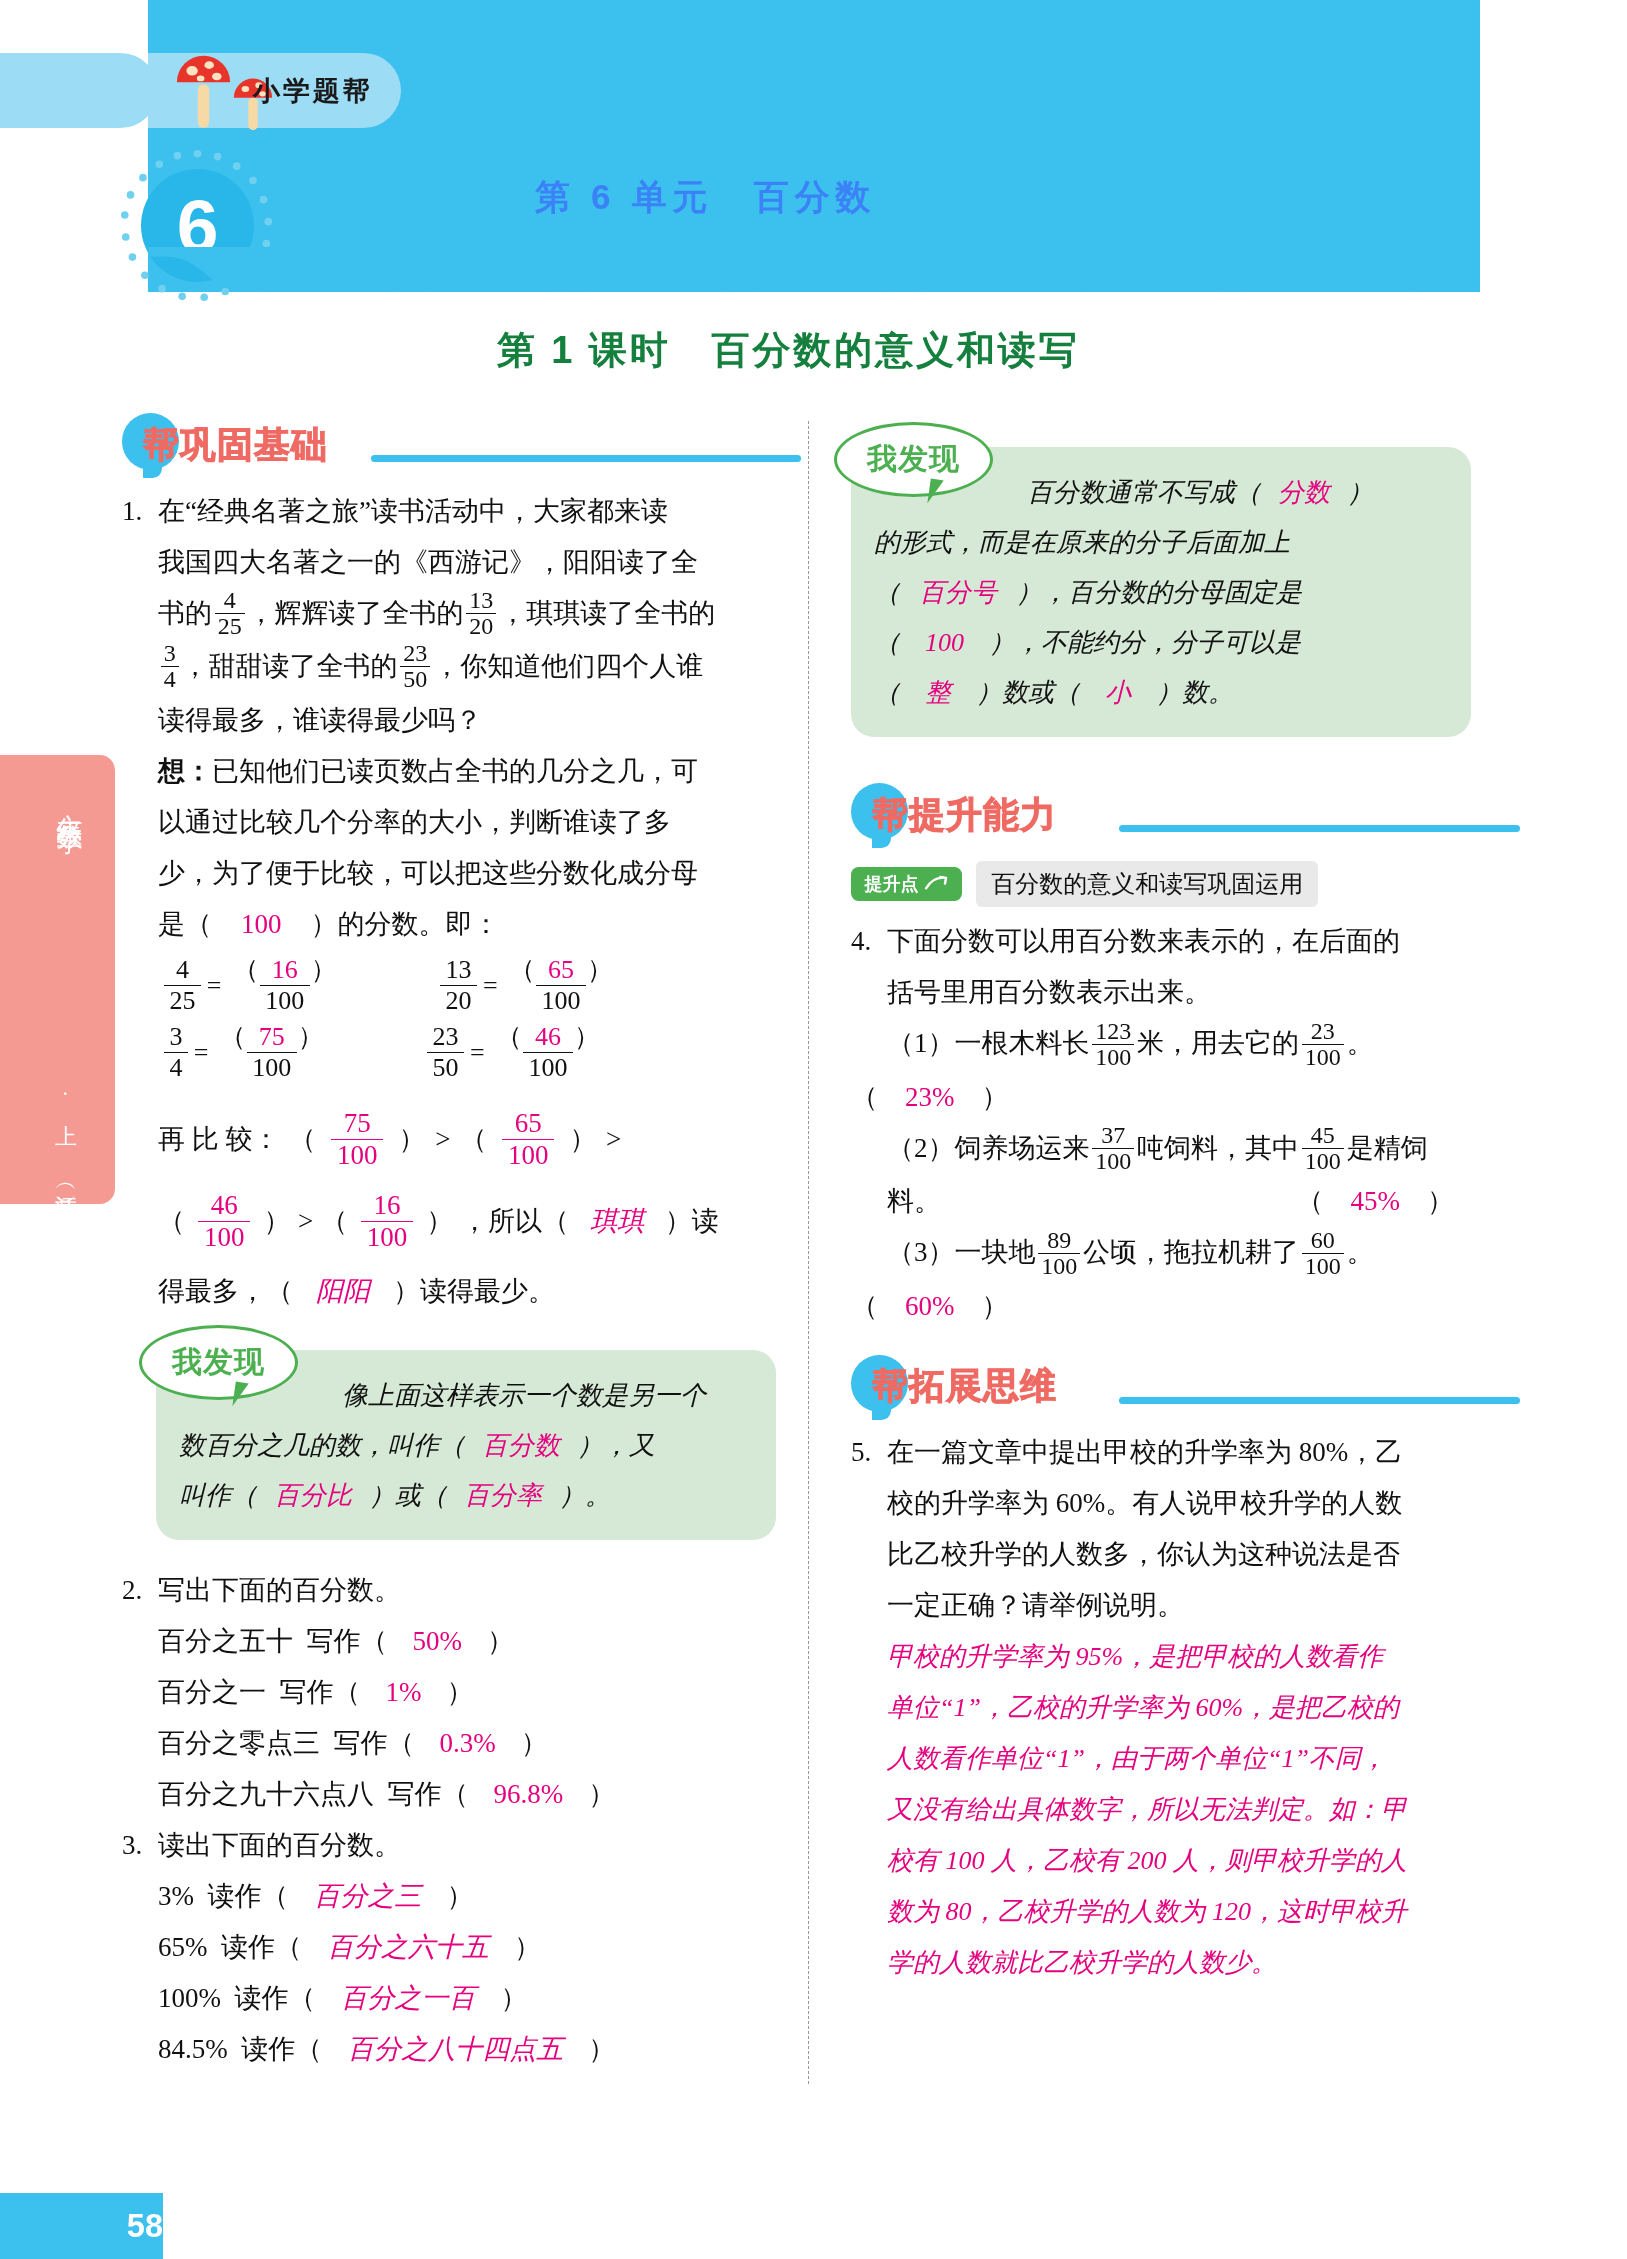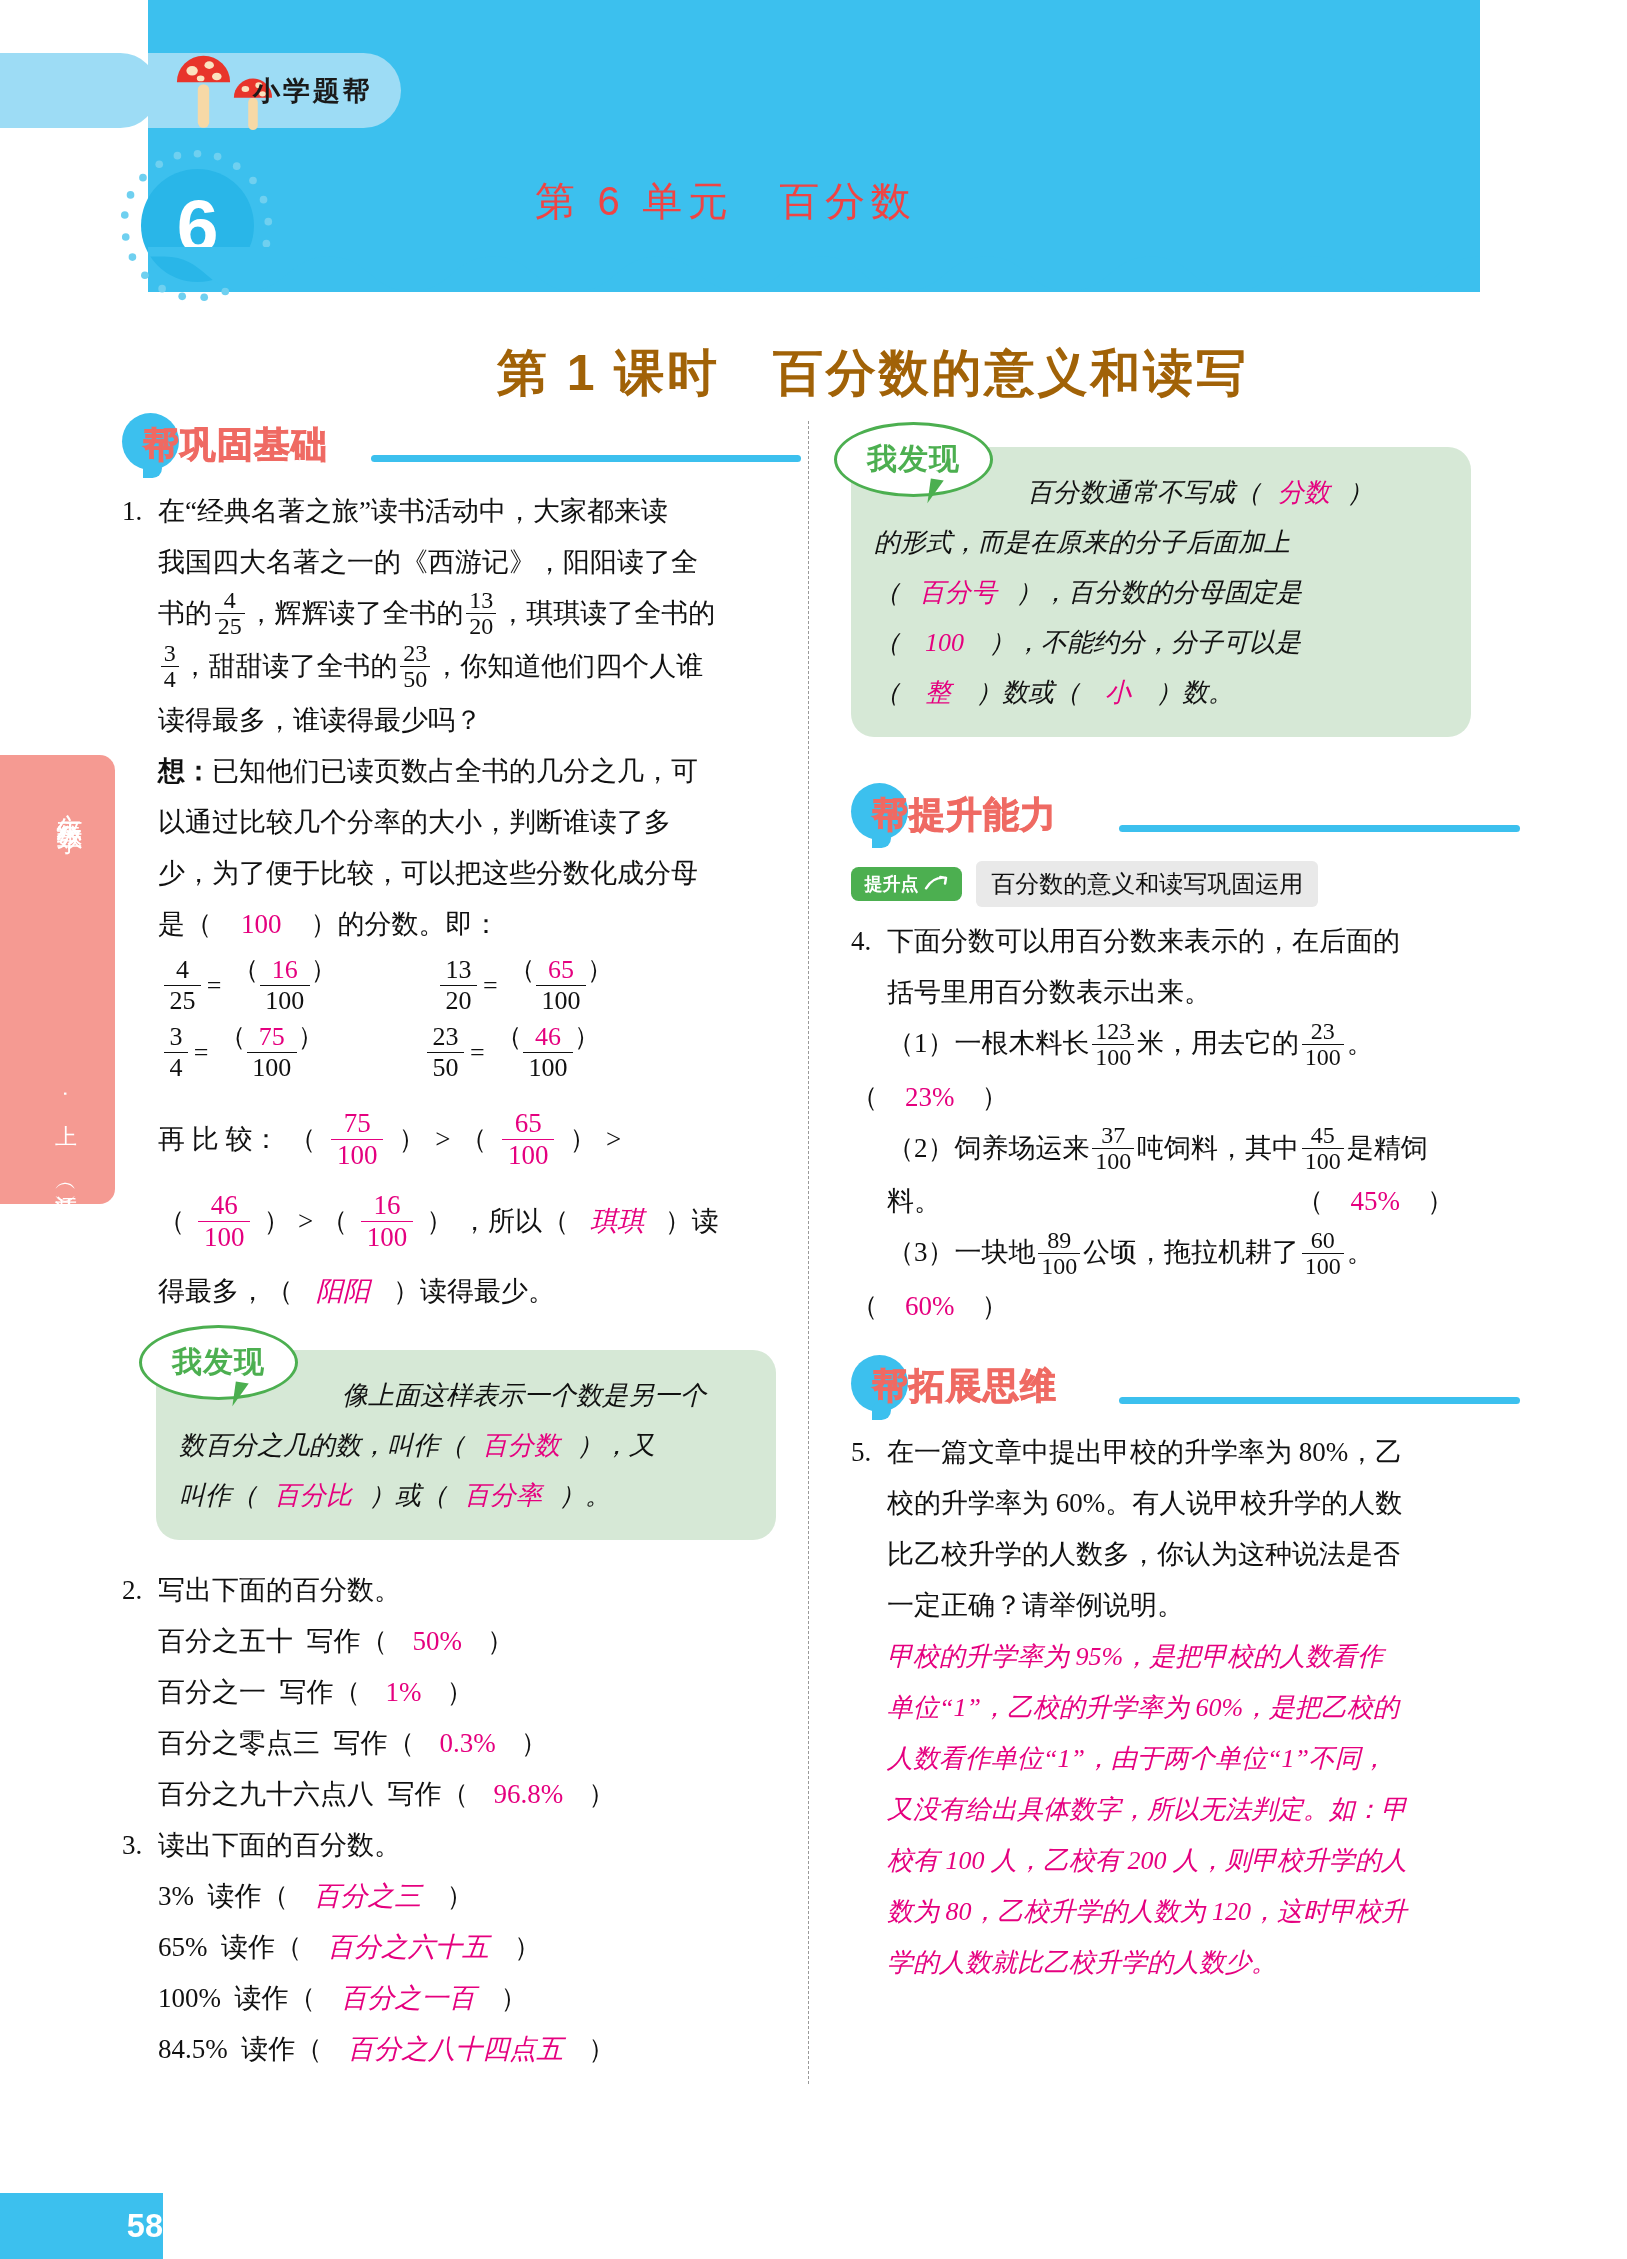--- a/index.html
+++ b/index.html
@@ -35,26 +35,26 @@
     position:absolute;left:141px;top:169px;width:113px;height:113px;
     background:#29b6e8;border-radius:50%;
     display:flex;align-items:center;justify-content:center;
     font-family:"Liberation Sans","DejaVu Sans",sans-serif;
     font-size:75px;font-weight:bold;color:#ffffff;
   }
   .dot-ring{position:absolute;left:120px;top:148px;width:155px;height:155px;}
   .unit-title{
     position:absolute;left:535px;top:174px;
     font-family:"Liberation Sans","DejaVu Sans",sans-serif;
-    font-size:40px;font-weight:normal;color:#ef4444;letter-spacing:5.7px;
+    font-size:35px;font-weight:bold;color:#3b82f6;letter-spacing:5.7px;
   }
   .lesson-title{
-    position:absolute;left:497px;top:340px;
-    font-family:"Liberation Sans","DejaVu Sans",sans-serif;
-    font-size:50px;font-weight:bold;color:#a16207;letter-spacing:2.9px;
+    position:absolute;left:497px;top:325px;
+    font-family:"Liberation Sans","DejaVu Sans",sans-serif;
+    font-size:38px;font-weight:bold;color:#15803d;letter-spacing:2.9px;
   }
   
   .side-tab{
     position:absolute;left:0;top:755px;width:115px;height:449px;
     background:#f59a92;border-radius:0 15.3px 15.3px 0;
   }
   .side-tab-text{
     position:absolute;left:29px;top:793px;width:57px;
     font-family:"Liberation Sans","DejaVu Sans",sans-serif;
     font-size:26px;color:#ffffff;line-height:32px;

